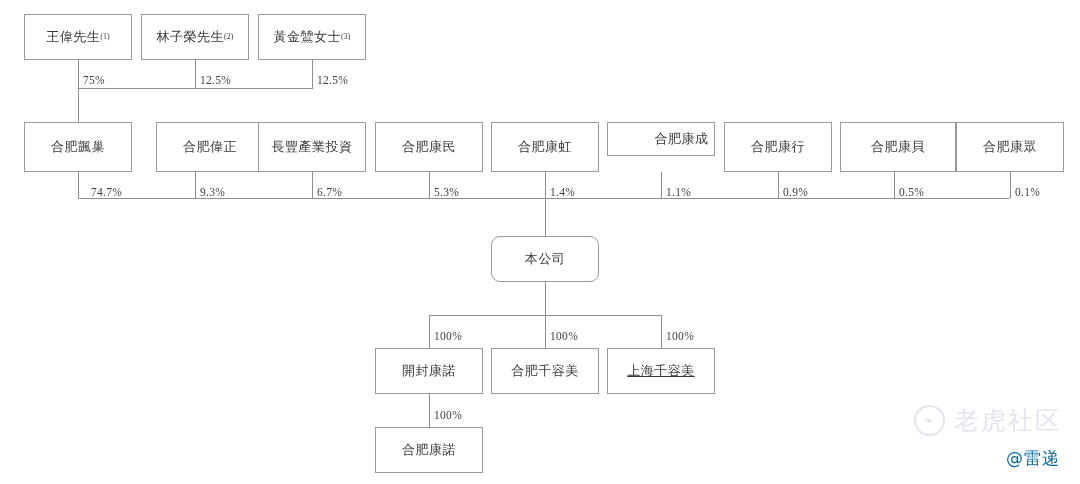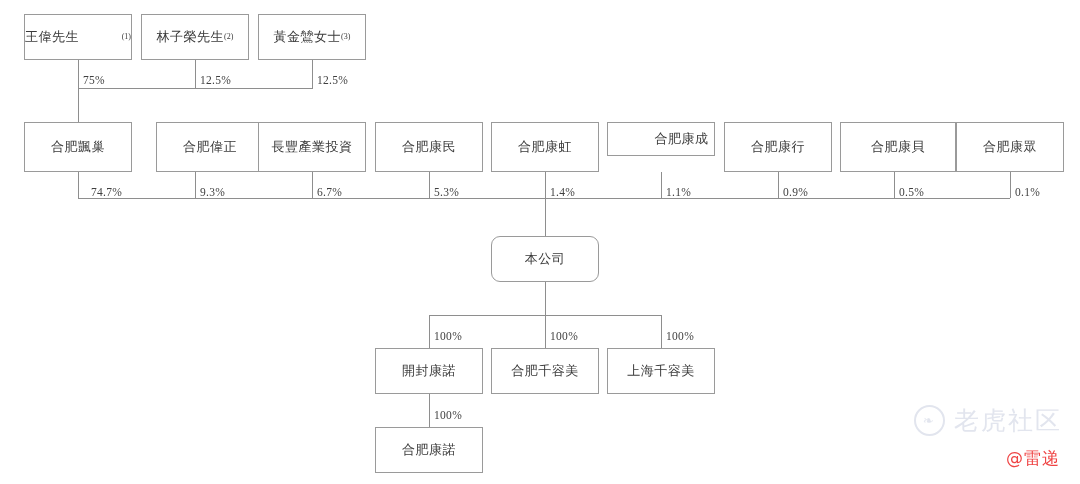--- a/index.html
+++ b/index.html
@@ -75,33 +75,33 @@
     display: flex;
     align-items: center;
     justify-content: center;
     font-size: 13px;
     font-style: italic;
   }
   #watermark-handle {
     position: absolute;
     right: 20px;
     top: 447px;
-    color: #ef4444;
+    color: #0369a1;
     font-size: 17px;
     font-family: "DejaVu Sans", sans-serif;
     letter-spacing: 1px;
     user-select: none;
   }
 </style>
 </head>
 <body>
 
 <div id="chart">
 
-  <div class="node" style="left:24px; top:14px; width:108px; height:46px;justify-content:space-between;">
+  <div class="node" style="left:24px; top:14px; width:108px; height:46px;">
     <span>王偉先生</span>
       <span class="sup">(1)</span>
   </div>
   <div class="node" style="left:141px; top:14px; width:108px; height:46px;">
     <span>林子榮先生</span>
       <span class="sup">(2)</span>
   </div>
   <div class="node" style="left:258px; top:14px; width:108px; height:46px;">
     <span>黃金鷥女士</span>
       <span class="sup">(3)</span>
@@ -184,21 +184,21 @@
   <div class="pct" style="left:434px; top:330px;">100%</div>
   <div class="pct" style="left:550px; top:330px;">100%</div>
   <div class="pct" style="left:666px; top:330px;">100%</div>
 
   <div class="node" style="left:375px; top:348px; width:108px; height:46px;">
       <span>開封康諾</span>
     </div>
   <div class="node" style="left:491px; top:348px; width:108px; height:46px;">
       <span>合肥千容美</span>
     </div>
-  <div class="node" style="left:607px; top:348px; width:108px; height:46px;">
+  <div class="node" style="left:607px; top:348px; width:108px; height:46px;text-decoration:underline;">
       <span>上海千容美</span>
     </div>
 
   <div class="line v" style="left:429px; top:394px; height:33px;"></div>
   <div class="pct" style="left:434px; top:409px;">100%</div>
 
   <div class="node" style="left:375px; top:427px; width:108px; height:46px;">
       <span>合肥康諾</span>
     </div>
 

